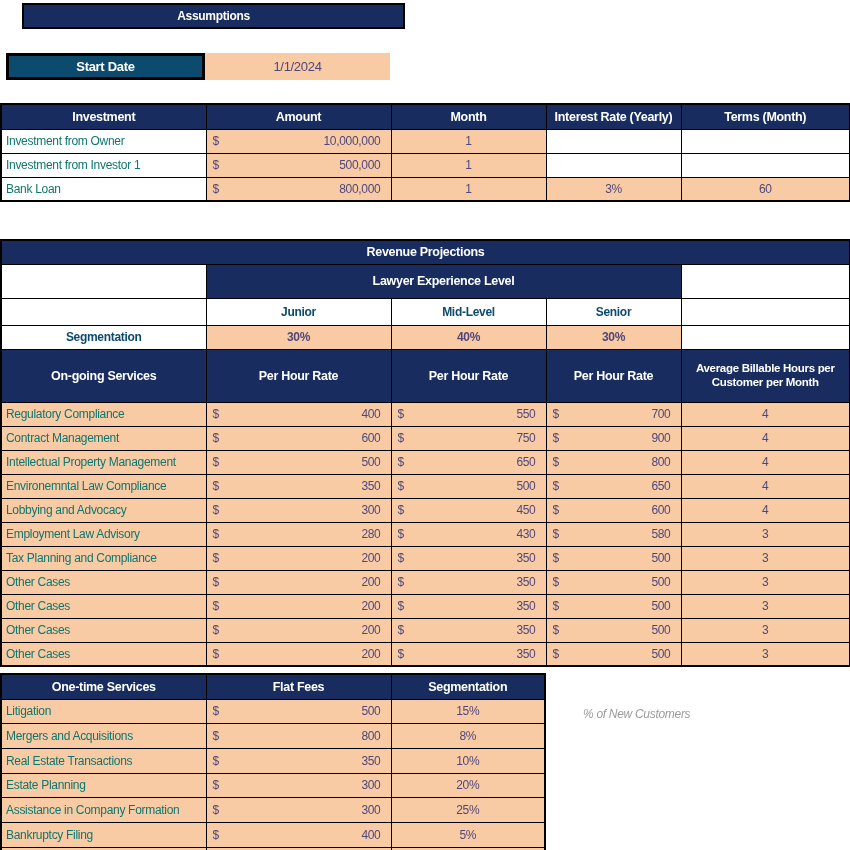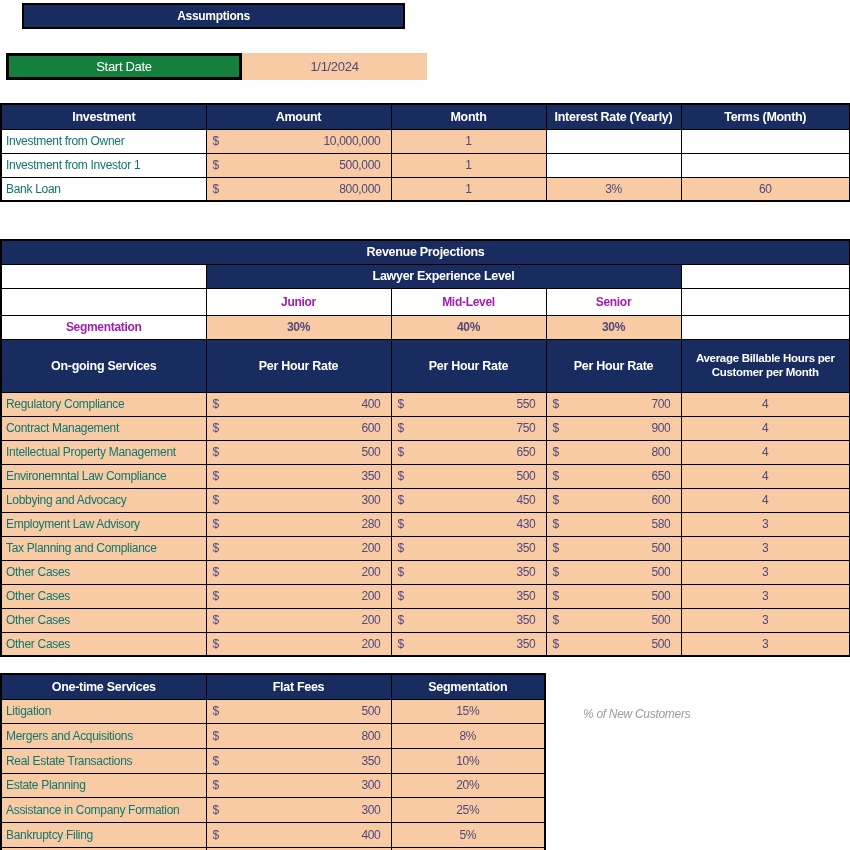--- a/index.html
+++ b/index.html
@@ -7,50 +7,50 @@
     font-family:"Liberation Sans", sans-serif; letter-spacing:-0.3px; }
   .abs { position:absolute; }
 
   
   .title-bar { left:6px; top:3px; width:383px; height:26px; background:#182c5f;
     border:2px solid #000; color:#fff; font-weight:bold; font-size:12px;
     display:flex; align-items:center; justify-content:center;margin-left:16px; }
 
   
   .startdate { left:6px; top:53px; height:27px; display:flex; }
-  .startdate .sd-label { width:236px; background:#15803d; border:3px solid #000;
-    color:#fff; font-weight:normal; font-size:13px; display:flex; align-items:center; justify-content:center; }
+  .startdate .sd-label { width:199px; background:#0c4a6e; border:3px solid #000;
+    color:#fff; font-weight:bold; font-size:13px; display:flex; align-items:center; justify-content:center; }
   .startdate .sd-value { width:185px; background:#f8cba4; color:#4f477c; font-weight:normal;
     font-size:13px; display:flex; align-items:center; justify-content:center; }
 
   table { border-collapse:collapse; table-layout:fixed;border-radius:28px; }
   td { border:1px solid #000; font-size:12px; overflow:hidden; white-space:nowrap; }
   .tbl { border:2px solid #000; }
 
   .nav { background:#182c5f; color:#fff; font-weight:bold; text-align:center; font-size:12.5px; }
   .peach { background:#f8cba4; }
   .white { background:#ffffff; }
   .name { padding-left:4px; color:#0f766e; text-align:left; }
   .money { color:#4f477c; }
   .money .cellflex { display:flex; justify-content:space-between; padding:0 10px 0 6px; }
   .num { text-align:center; color:#4f477c; }
   .pct-bold { text-align:center; color:#4f477c; font-weight:bold; }
-  .blk-bold { text-align:center; color:#a21caf; font-weight:bold; }
+  .blk-bold { text-align:center; color:#0c4a6e; font-weight:bold; }
   .wrap2 { white-space:normal; line-height:1.15; font-size:11.5px; }
 
   #t-invest  { left:0; top:103px; width:849px; }
   #t-revenue { left:0; top:227px; width:849px;margin-top:12px; }
   #t-onetime { left:0; top:673px; width:544px; }
 
   #t-invest tr, #t-onetime tr { height:24px; }
   #t-invest tr.hdr { height:25px; }
   #t-onetime tr.hdr { height:25px; }
   #t-onetime tr.row { height:24.7px; }
   #t-revenue tr.r-title { height:24px; }
-  #t-revenue tr.r-exp { height:24px; }
+  #t-revenue tr.r-exp { height:34px; }
   #t-revenue tr.r-levels { height:27px; }
   #t-revenue tr.r-seg { height:24px; }
   #t-revenue tr.r-hdr { height:53px; }
   #t-revenue tr.row { height:24px; }
 
   .note { left:583px; top:707px; color:#9b9b9b; font-style:italic; font-size:12px; }
 </style>
 </head>
 <body>
 

